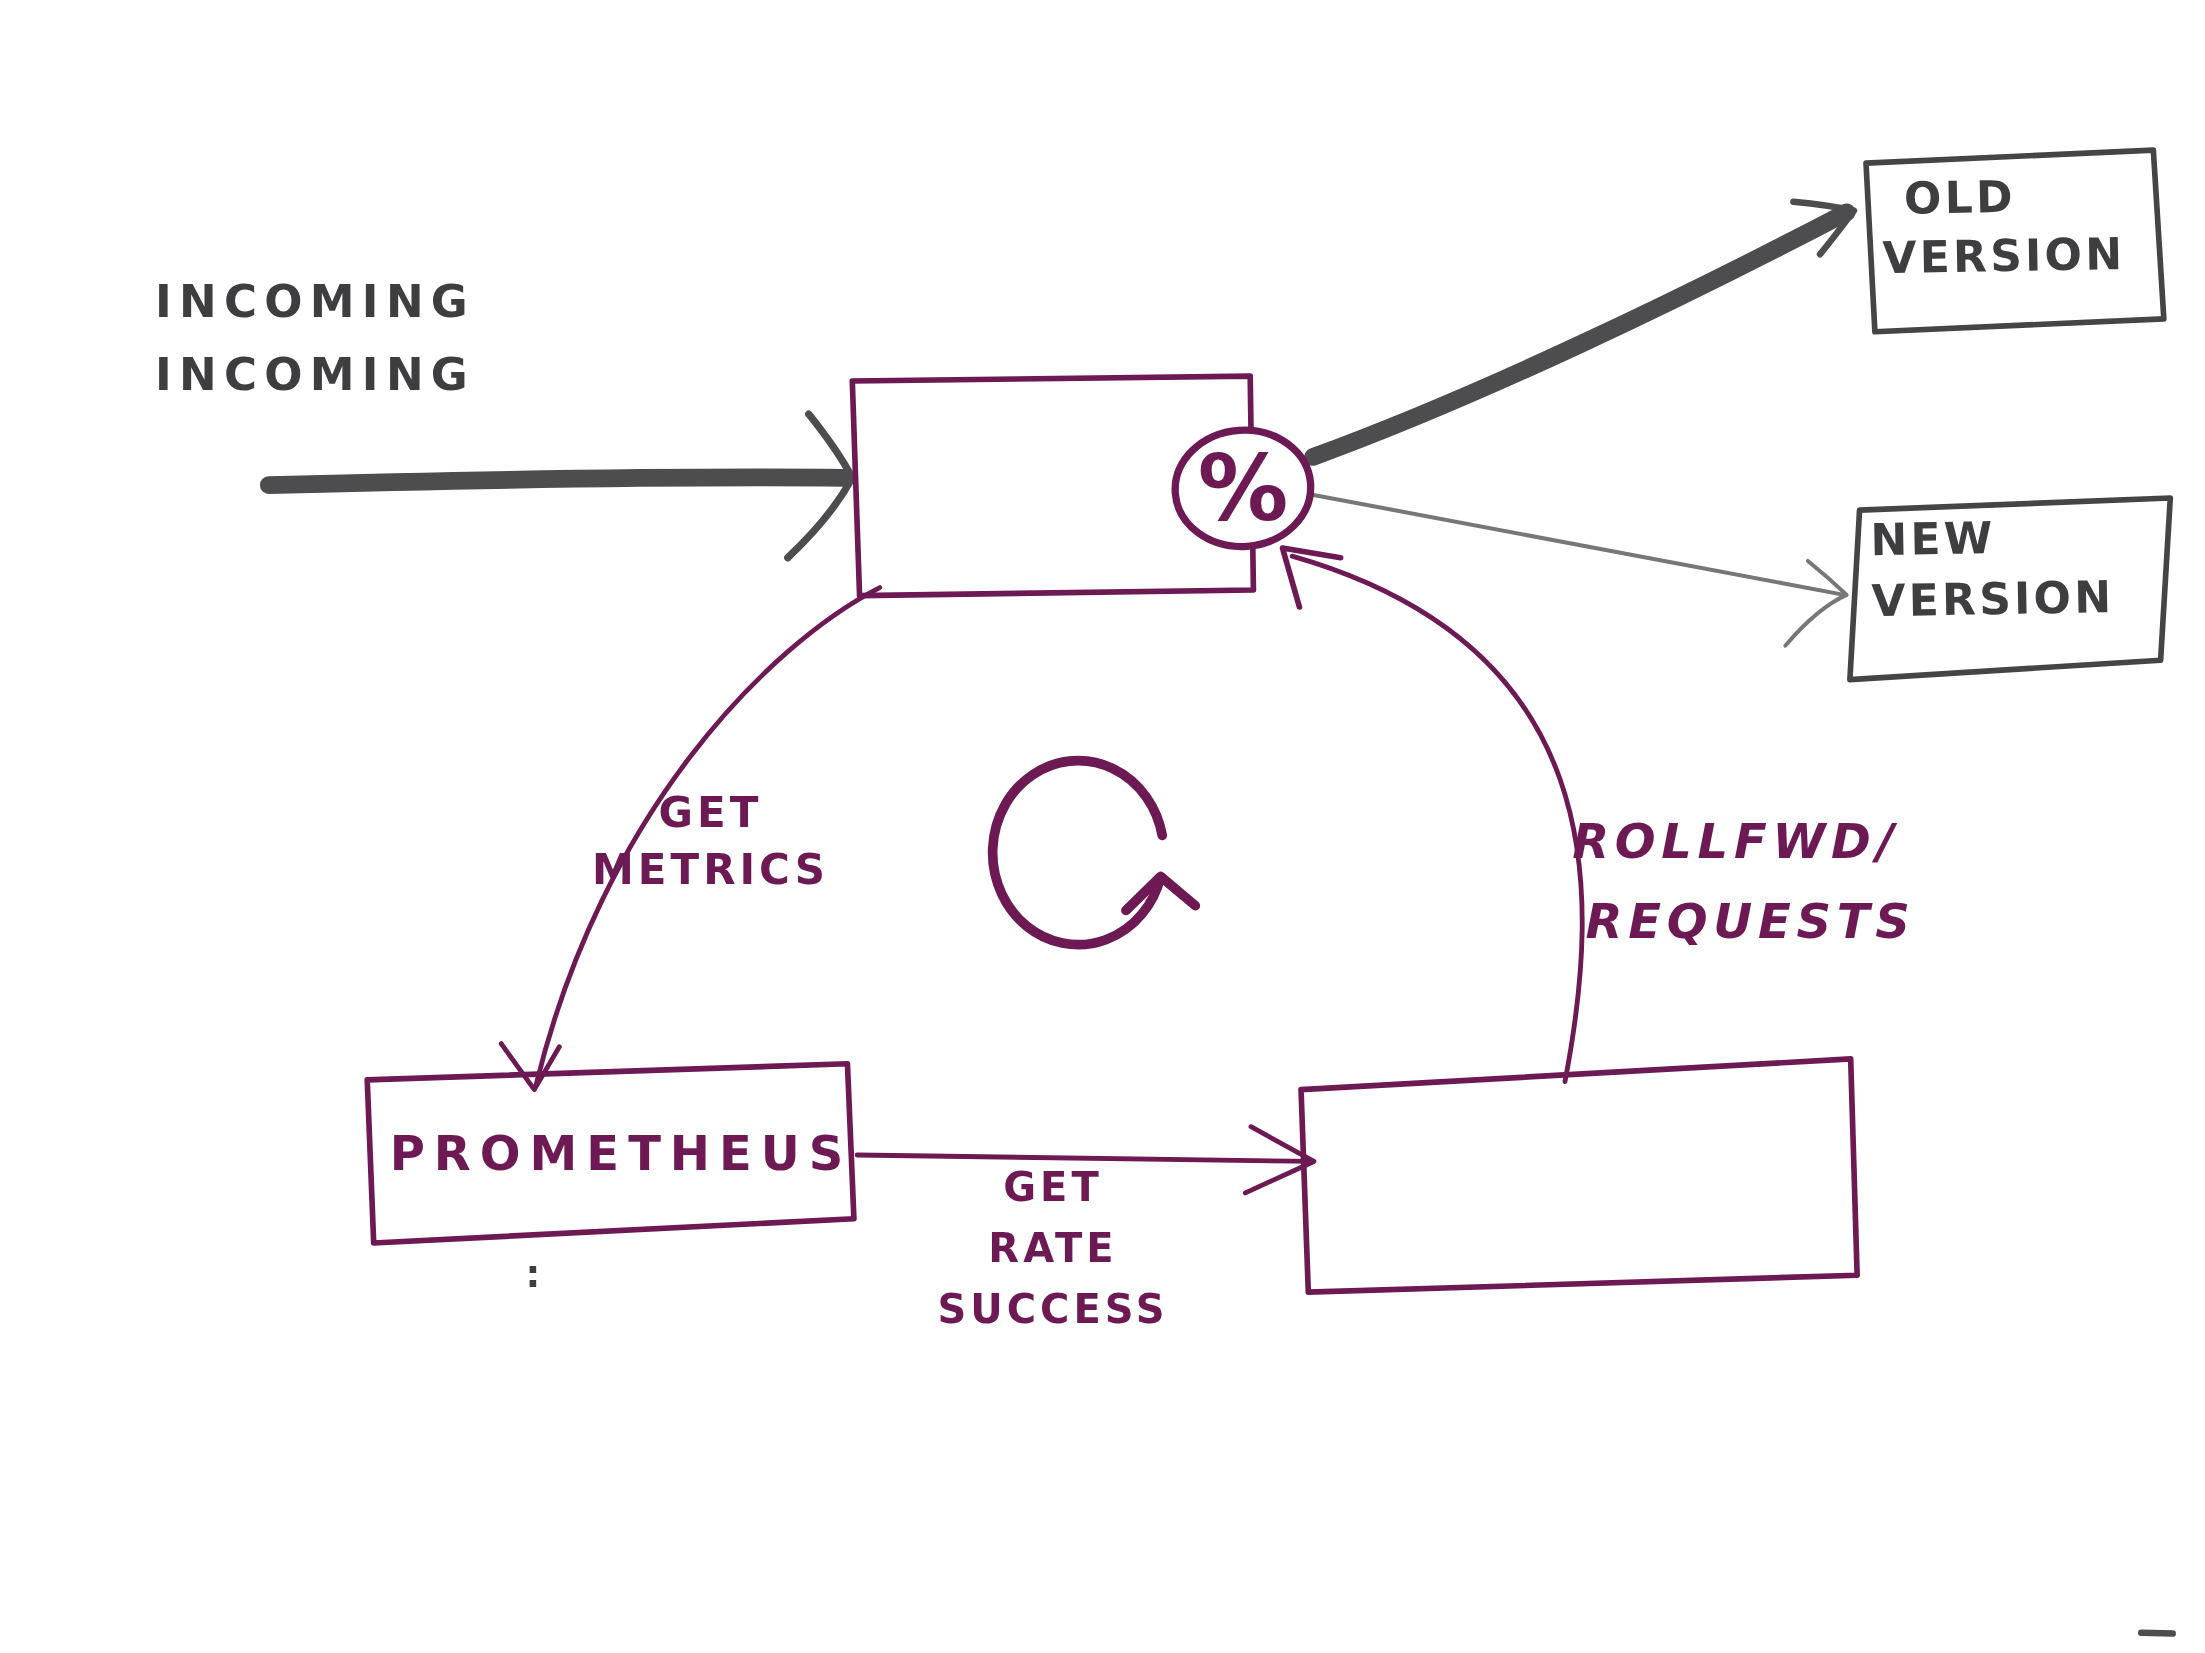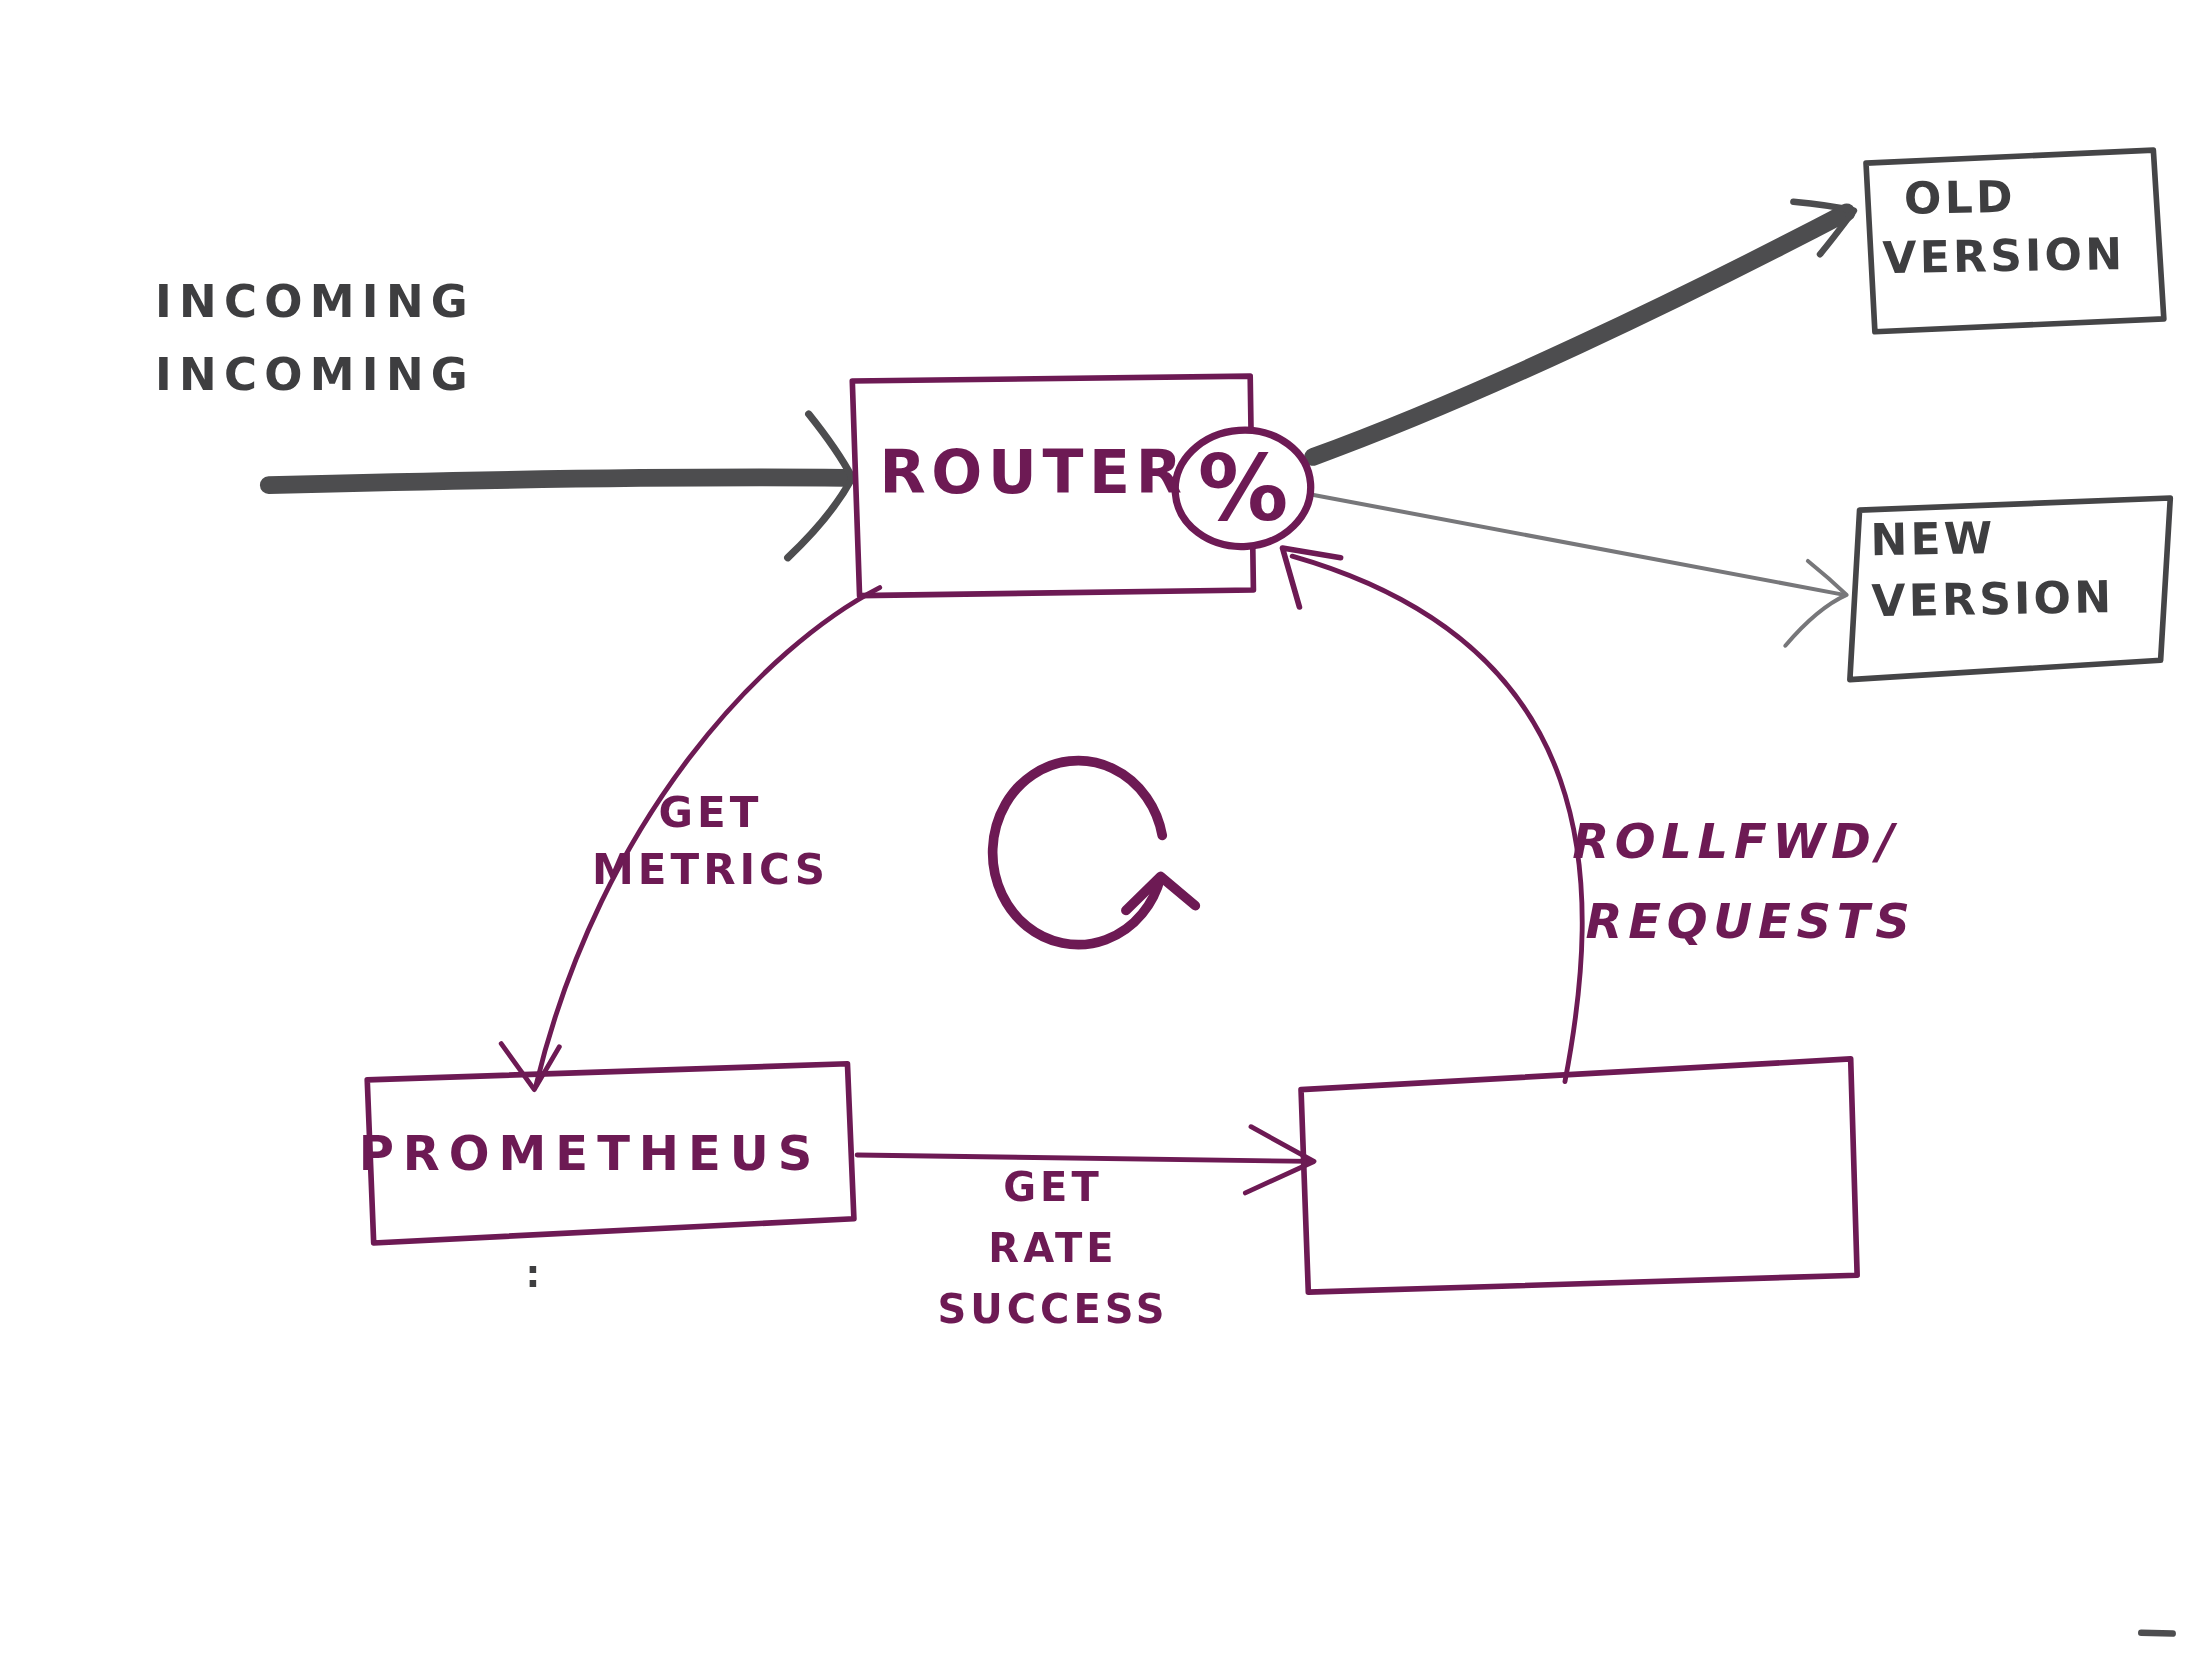--- a/index.html
+++ b/index.html
@@ -12,21 +12,21 @@
   .purple{color:#6d1a54;}
   .center{text-align:center;}
   .left{text-align:left;}
 
   .lbl-incoming{left:113px;top:265px;width:404px;font-size:45px;letter-spacing:7.3px;line-height:73px;font-weight:600;text-align:center;}
   .lbl-router{left:864px;top:438px;width:339px;font-size:60px;letter-spacing:5.7px;line-height:68px;font-weight:600;}
   .lbl-old{left:1882px;top:167px;width:250px;font-size:44px;letter-spacing:3.2px;line-height:59px;font-weight:600;transform:rotate(-1deg);}
   .lbl-old .ln1{padding-left:22.6px;}
   .lbl-new{left:1871px;top:507px;width:266px;font-size:44px;letter-spacing:3.2px;line-height:61px;font-weight:600;transform:rotate(-1deg);}
   .lbl-getmetrics{left:533px;top:784px;width:355px;font-size:42px;letter-spacing:4px;line-height:57px;font-weight:600;}
-  .lbl-prometheus{left:358px;top:1124px;width:464px;font-size:48px;letter-spacing:9px;line-height:58px;font-weight:600;}
+  .lbl-prometheus{left:389px;top:1124px;width:464px;font-size:48px;letter-spacing:9px;line-height:58px;font-weight:600;}
   .lbl-success{left:916px;top:1157px;width:274px;font-size:40px;letter-spacing:4px;line-height:61px;font-weight:600;}
   .lbl-rollfwd{left:1538px;top:801px;width:396px;font-size:48px;letter-spacing:5.7px;line-height:80px;font-weight:600;font-style:italic;}
   .lbl-rollfwd .ln2{padding-left:29px;}
   .lbl-canary{left:1320px;top:1086px;width:521px;font-size:52px;letter-spacing:4.8px;line-height:95px;font-weight:600;}
   .lbl-colon{left:517px;top:1256px;width:32px;font-size:37px;line-height:37px;font-weight:700;}
   .pct-text{font-family:"DejaVu Sans", sans-serif;font-weight:600;}
 </style>
 </head>
 <body>
 
@@ -68,23 +68,20 @@
 
     <ellipse cx="1540" cy="605" rx="84" ry="72" fill="#ffffff" stroke="#6d1a54" stroke-width="9" transform="rotate(-4 1540 605)"></ellipse>
     <text class="pct-text" x="1540" y="605" font-size="112" fill="#6d1a54" text-anchor="middle" dominant-baseline="central">%</text>
   </svg>
 
   <div class="hw gray center lbl-incoming">
     <span class="ln">INCOMING</span>
     <span class="ln">INCOMING</span>
   </div>
 
-  <div class="hw purple center lbl-router">
-    <span class="ln">ROUTER</span>
-  </div>
 
   <div class="hw gray left lbl-old">
     <span class="ln ln1">OLD</span>
     <span class="ln">VERSION</span>
   </div>
 
   <div class="hw gray left lbl-new">
     <span class="ln">NEW</span>
     <span class="ln">VERSION</span>
   </div>

